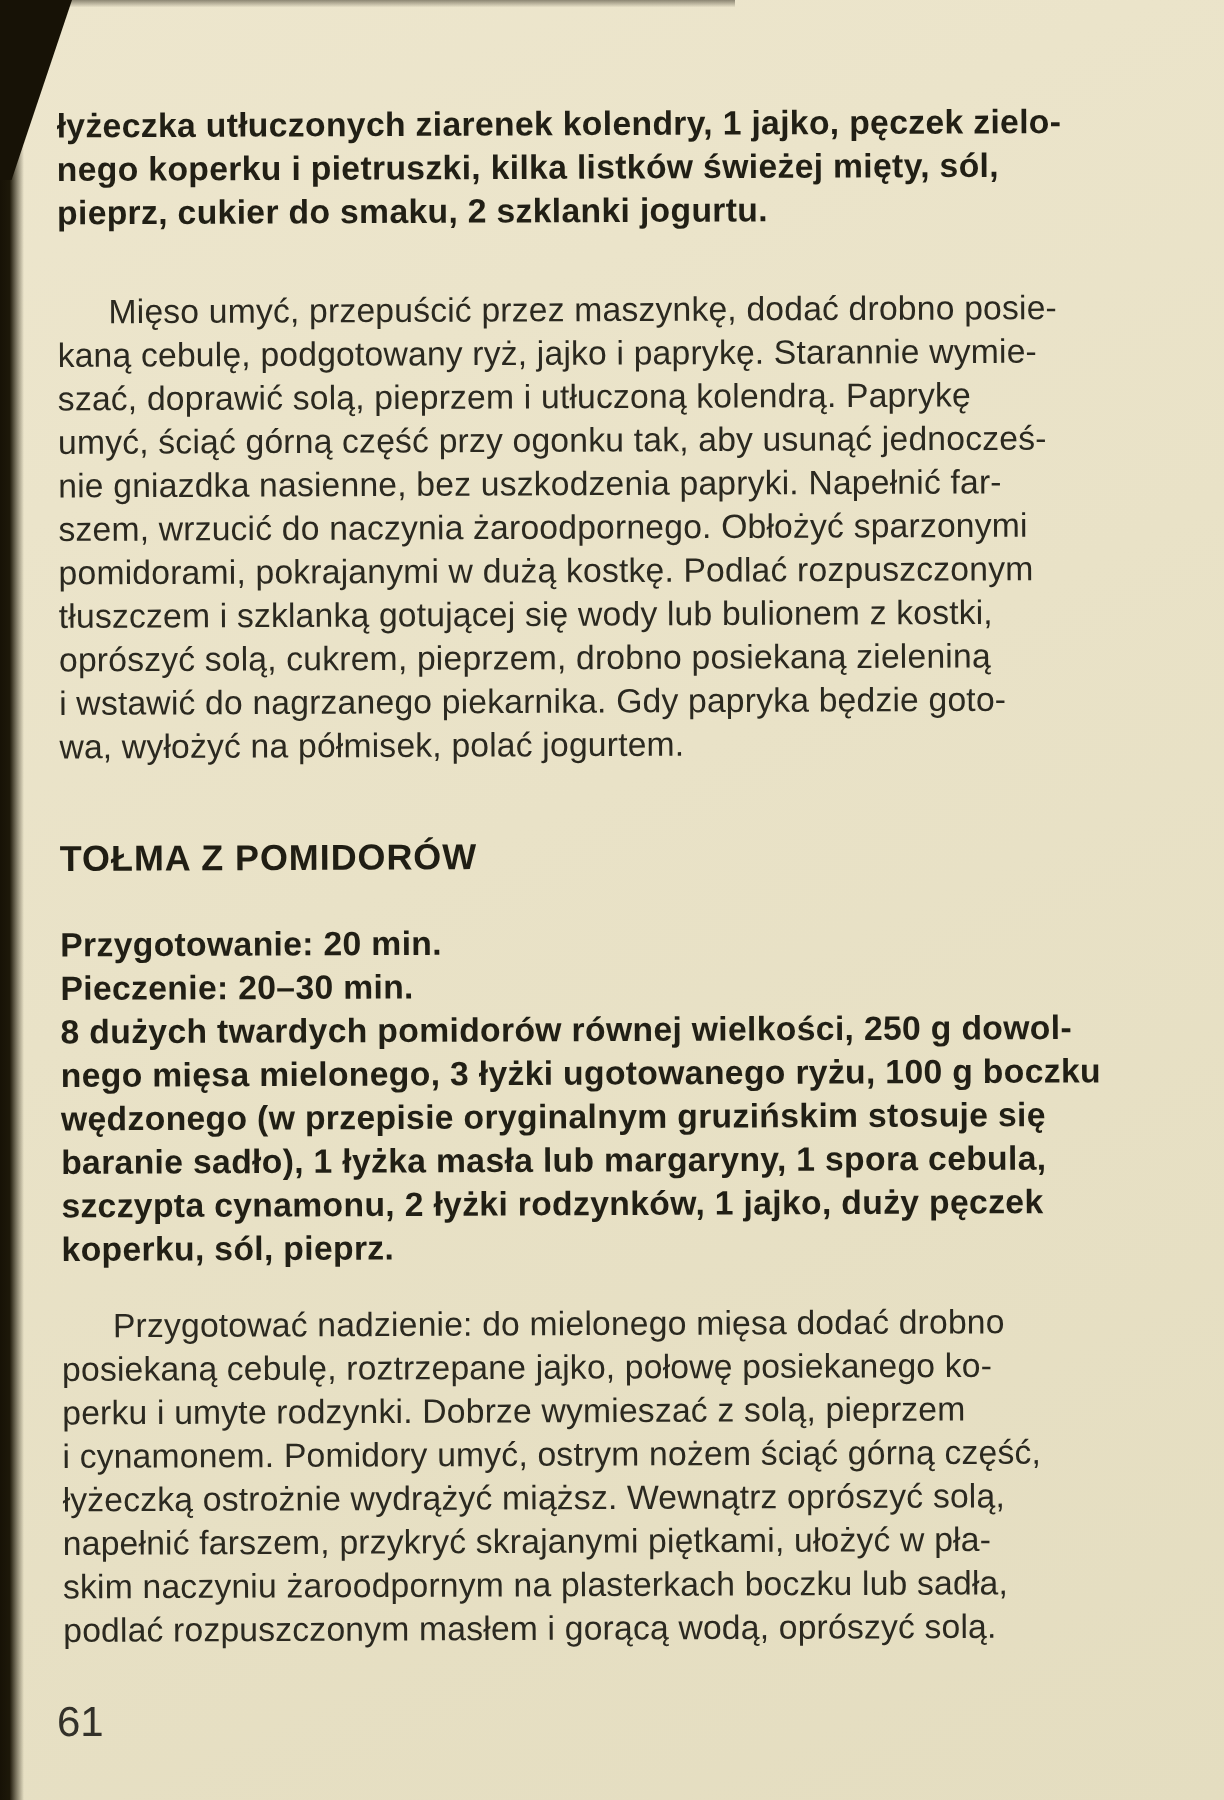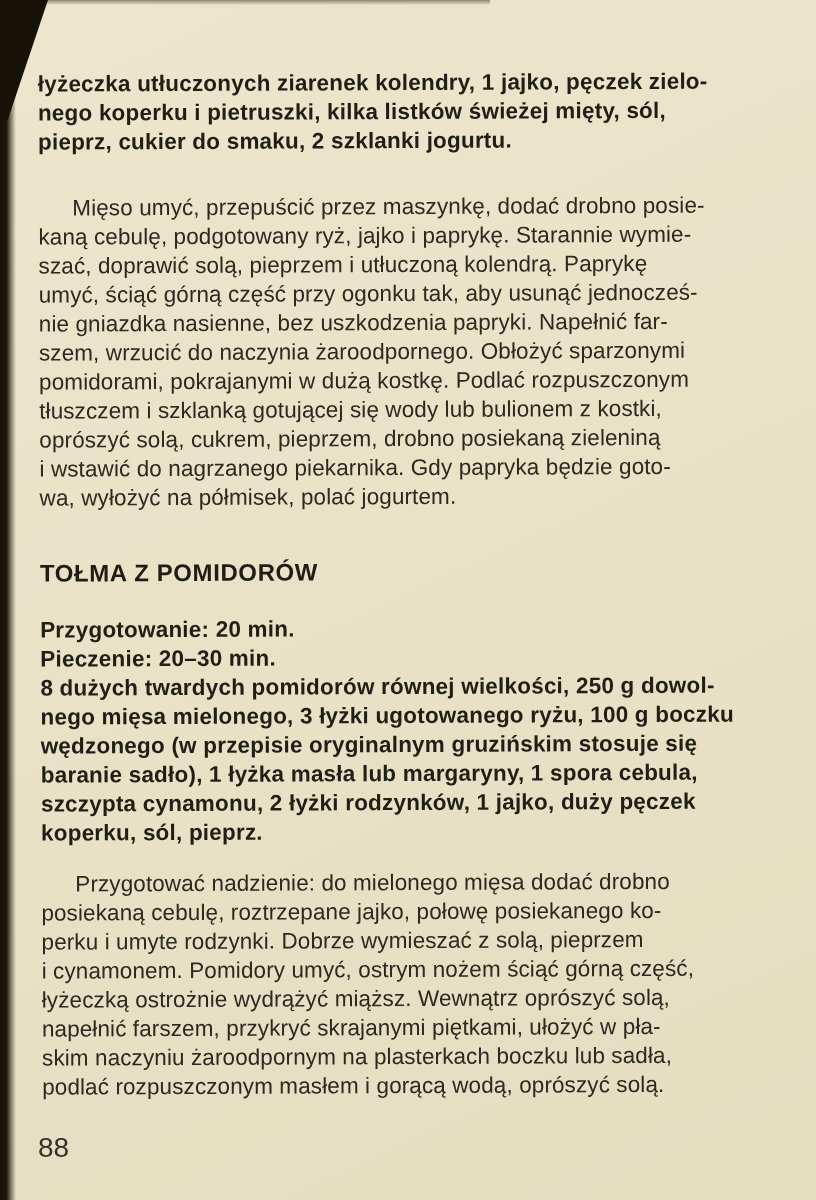--- a/index.html
+++ b/index.html
@@ -148,15 +148,15 @@
 perku i umyte rodzynki. Dobrze wymieszać z solą, pieprzem
 i cynamonem. Pomidory umyć, ostrym nożem ściąć górną część,
 łyżeczką ostrożnie wydrążyć miąższ. Wewnątrz oprószyć solą,
 napełnić farszem, przykryć skrajanymi piętkami, ułożyć w pła-
 skim naczyniu żaroodpornym na plasterkach boczku lub sadła,
 podlać rozpuszczonym masłem i gorącą wodą, oprószyć solą.</p>
 
   </div>
 
 
-  <div class="page-number">88</div>
+  <div class="page-number">61</div>
 
 </div>
 
 </body></html>

